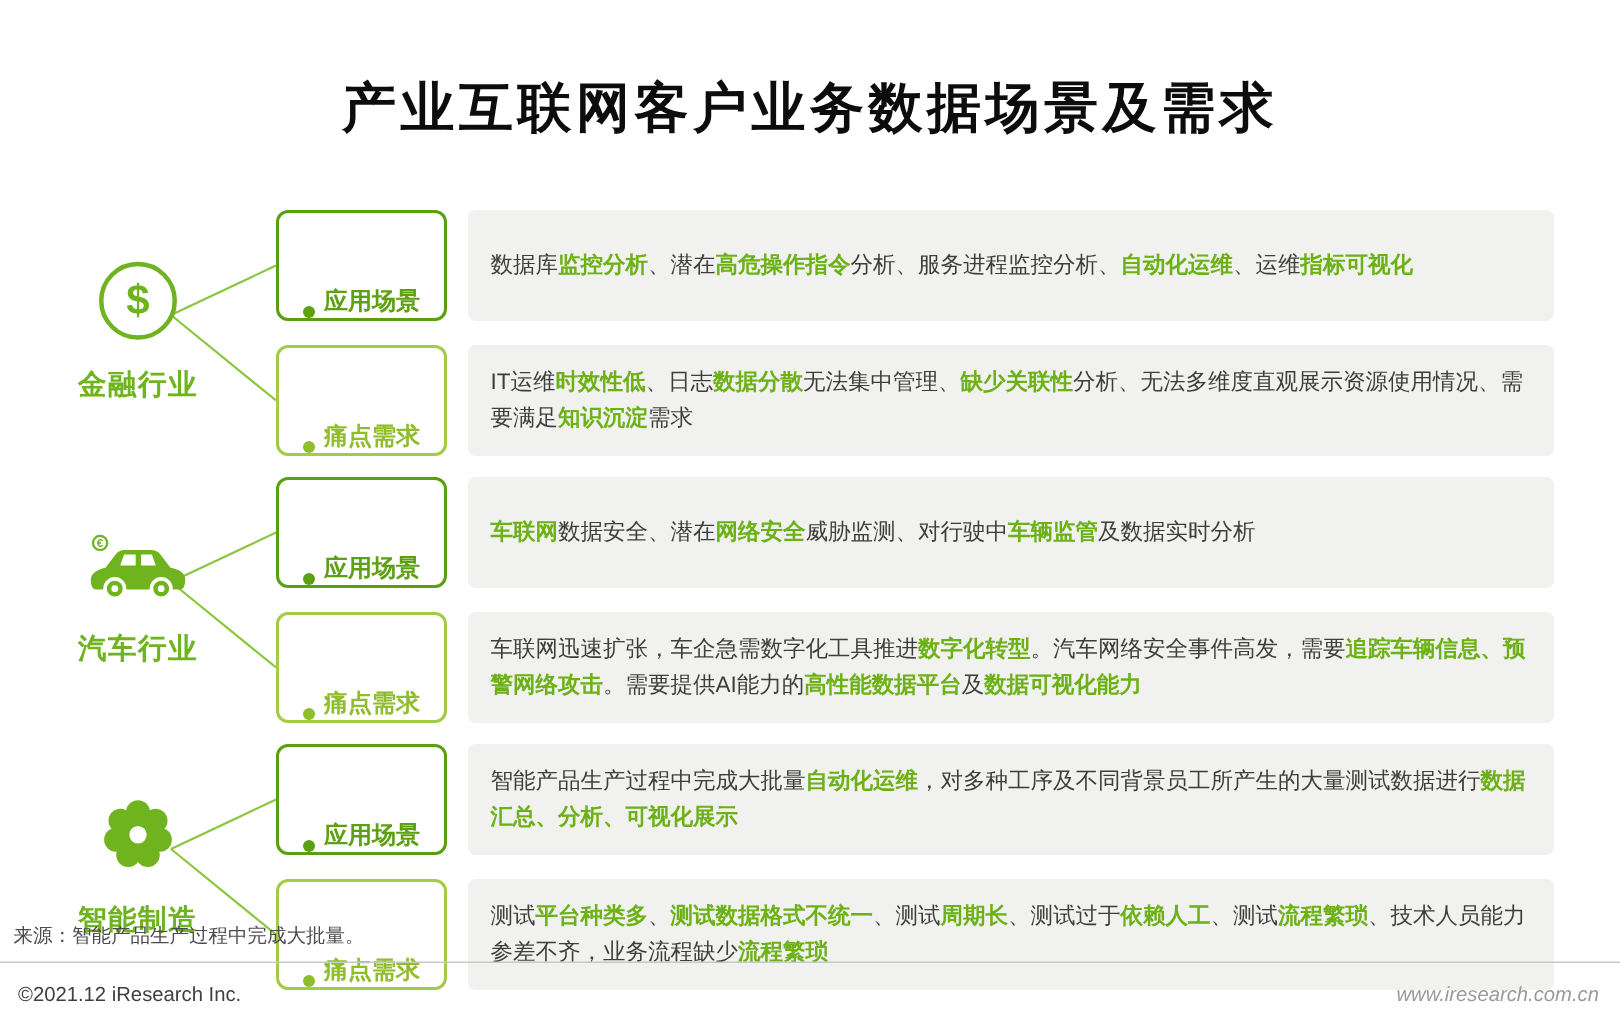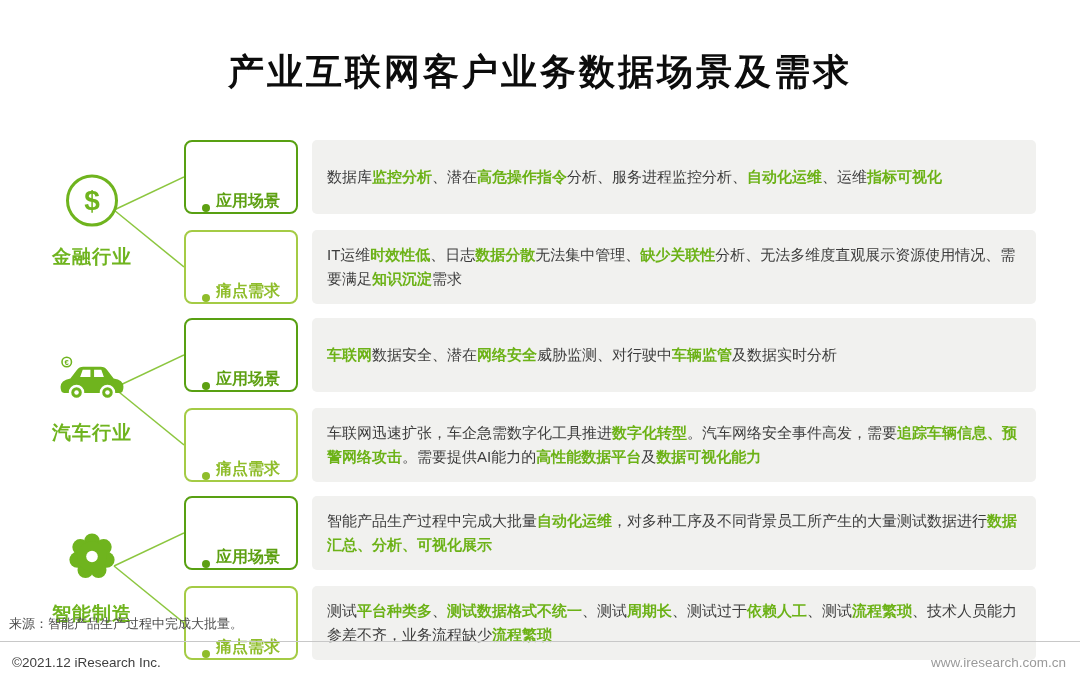--- a/index.html
+++ b/index.html
@@ -20,21 +20,21 @@
   .tag.scenario{border:2px solid var(--scen,#58a012);color:var(--scen-t,#5da012);}
   .tag.pain{border:2px solid var(--pain,#a4cb45);color:var(--pain-t,#8fbd2b);}
   .dot{width:8px;height:8px;border-radius:50%;background:currentColor;flex:none;}
   .content-box{flex:1;background:var(--boxbg,#f1f1ef);border-radius:5px;padding:10px 15px;display:flex;align-items:center;min-height:54px;}
   .content-text{font-size:15px;line-height:1.62;color:var(--bodytext,#3d3d3d);}
   .hl{color:var(--hl,#6fb41e);font-weight:bold;}
   .source{position:absolute;left:9px;bottom:47px;font-size:13px;color:#4c4c4c;}
   .footer-line{position:absolute;left:0;right:0;bottom:38px;height:1px;background:#c8c8c8;}
   .footer{position:absolute;left:12px;right:14px;bottom:10px;display:flex;justify-content:space-between;align-items:flex-start;font-size:13.5px;}
   .copyright{color:#3f3f3f;}
-  .website{color:#9a9a9a;}
+  .website{color:#9a9a9a;font-style:italic;}
 </style>
 </head>
 <body>
 
 <div class="page">
   <h1 class="title">产业互联网客户业务数据场景及需求</h1>
   <div id="industries" class="industries">
       <div class="industry">
         <div class="ind-left">
           <svg class="connectors" width="184" height="164">

